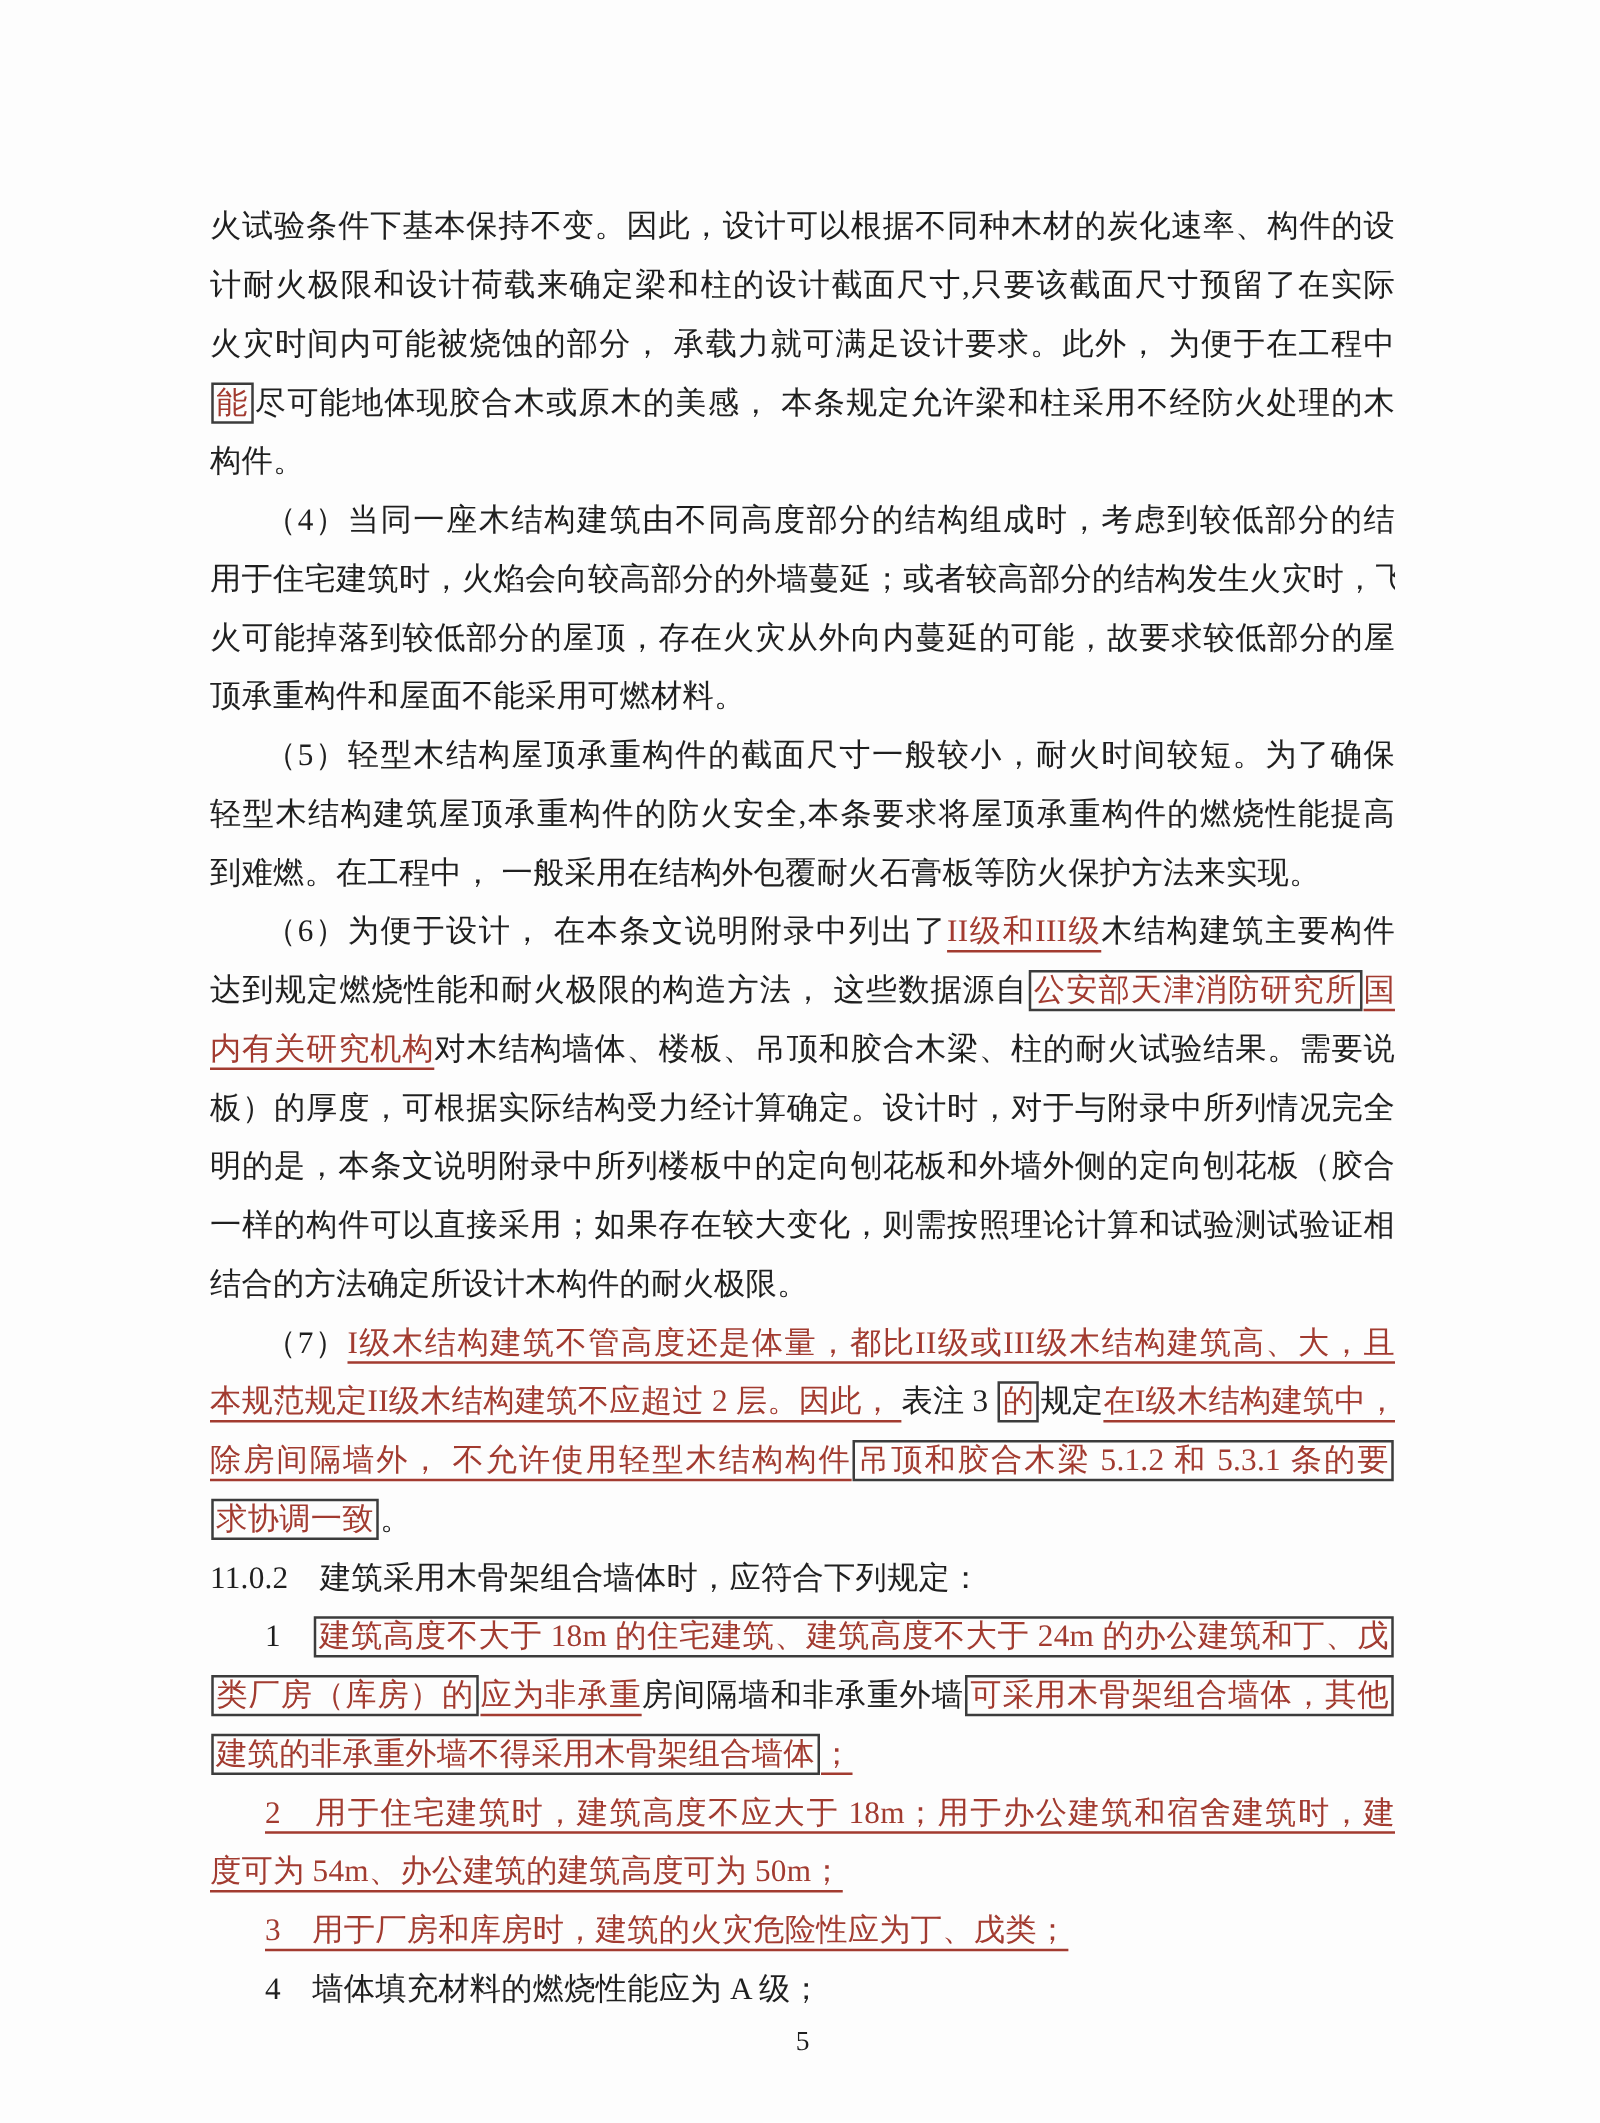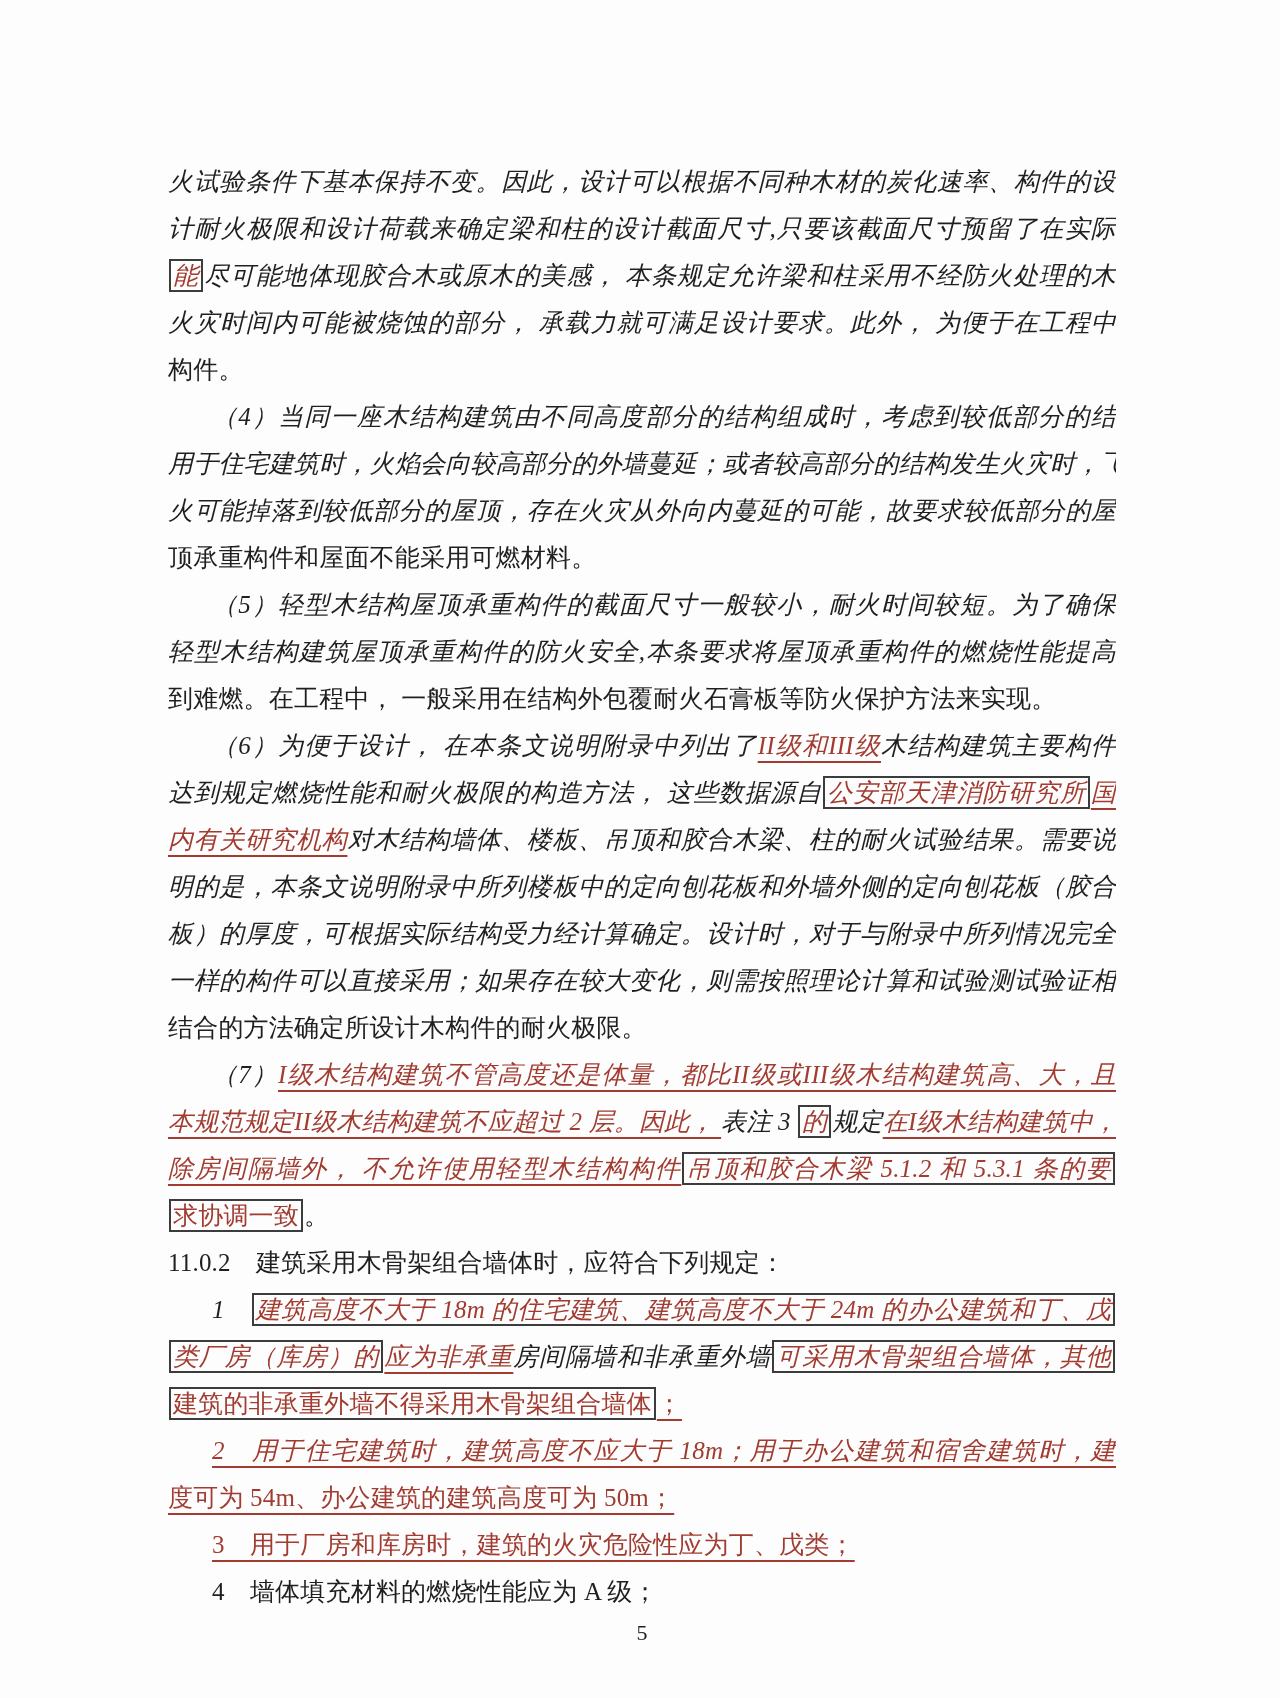--- a/index.html
+++ b/index.html
@@ -19,21 +19,21 @@
   .doc-body{width:100%;}
   .line{
     font-size:25px;
     line-height:47px;
     height:47px;
     white-space:nowrap;
     overflow:hidden;
     text-align:justify;
     letter-spacing:0.2px;
   }
-  .line.fill{ text-align-last:justify;font-style:italic; }
+  .line.fill{ text-align-last:justify; }
   .line.ind{ padding-left:44px; }
   .run{ color:var(--ink,#1f1f1f); }
   .ins{
     color:var(--red,#a23b30);
     text-decoration:underline;
     text-decoration-thickness:1.5px;
     text-underline-offset:7px;
     text-decoration-color:var(--red,#a23b30);
   }
   .box{
@@ -50,35 +50,35 @@
     color:var(--ink,#1f1f1f);
   }
 </style>
 </head>
 <body>
 
 <div class="page">
   <div class="doc-body">
       <div class="line fill"><span class="run">火试验条件下基本保持不变。因此，设计可以根据不同种木材的炭化速率、构件的设</span></div>
       <div class="line fill"><span class="run">计耐火极限和设计荷载来确定梁和柱的设计截面尺寸,只要该截面尺寸预留了在实际</span></div>
+      <div class="line fill"><span class="run">火灾时间内可能被烧蚀的部分， 承载力就可满足设计要求。此外， 为便于在工程中</span></div>
       <div class="line fill"><span class="box">能</span><span class="run">尽可能地体现胶合木或原木的美感， 本条规定允许梁和柱采用不经防火处理的木</span></div>
-      <div class="line fill"><span class="run">火灾时间内可能被烧蚀的部分， 承载力就可满足设计要求。此外， 为便于在工程中</span></div>
       <div class="line"><span class="run">构件。</span></div>
       <div class="line fill ind"><span class="run">（4）当同一座木结构建筑由不同高度部分的结构组成时，考虑到较低部分的结</span></div>
       <div class="line fill"><span class="run">用于住宅建筑时，火焰会向较高部分的外墙蔓延；或者较高部分的结构发生火灾时，飞</span></div>
       <div class="line fill"><span class="run">火可能掉落到较低部分的屋顶，存在火灾从外向内蔓延的可能，故要求较低部分的屋</span></div>
       <div class="line"><span class="run">顶承重构件和屋面不能采用可燃材料。</span></div>
       <div class="line fill ind"><span class="run">（5）轻型木结构屋顶承重构件的截面尺寸一般较小，耐火时间较短。为了确保</span></div>
       <div class="line fill"><span class="run">轻型木结构建筑屋顶承重构件的防火安全,本条要求将屋顶承重构件的燃烧性能提高</span></div>
       <div class="line"><span class="run">到难燃。在工程中， 一般采用在结构外包覆耐火石膏板等防火保护方法来实现。</span></div>
       <div class="line fill ind"><span class="run">（6）为便于设计， 在本条文说明附录中列出了</span><span class="ins">II级和III级</span><span class="run">木结构建筑主要构件</span></div>
       <div class="line fill"><span class="run">达到规定燃烧性能和耐火极限的构造方法， 这些数据源自</span><span class="box">公安部天津消防研究所</span><span class="ins">国</span></div>
       <div class="line fill"><span class="ins">内有关研究机构</span><span class="run">对木结构墙体、楼板、吊顶和胶合木梁、柱的耐火试验结果。需要说</span></div>
+      <div class="line fill"><span class="run">板）的厚度，可根据实际结构受力经计算确定。设计时，对于与附录中所列情况完全</span></div>
       <div class="line fill"><span class="run">明的是，本条文说明附录中所列楼板中的定向刨花板和外墙外侧的定向刨花板（胶合</span></div>
-      <div class="line fill"><span class="run">板）的厚度，可根据实际结构受力经计算确定。设计时，对于与附录中所列情况完全</span></div>
       <div class="line fill"><span class="run">一样的构件可以直接采用；如果存在较大变化，则需按照理论计算和试验测试验证相</span></div>
       <div class="line"><span class="run">结合的方法确定所设计木构件的耐火极限。</span></div>
       <div class="line fill ind"><span class="run">（7）</span><span class="ins">I级木结构建筑不管高度还是体量，都比II级或III级木结构建筑高、大，且</span></div>
       <div class="line fill"><span class="ins">本规范规定II级木结构建筑不应超过 2 层。因此， </span><span class="run">表注 3 </span><span class="box">的</span><span class="run">规定</span><span class="ins">在I级木结构建筑中，</span></div>
       <div class="line fill"><span class="ins">除房间隔墙外， 不允许使用轻型木结构构件</span><span class="box">吊顶和胶合木梁 5.1.2 和 5.3.1 条的要</span></div>
       <div class="line"><span class="box">求协调一致</span><span class="run">。</span></div>
       <div class="line"><span class="run">11.0.2　建筑采用木骨架组合墙体时，应符合下列规定：</span></div>
       <div class="line fill ind"><span class="run">1　</span><span class="box">建筑高度不大于 18m 的住宅建筑、建筑高度不大于 24m 的办公建筑和丁、戊</span></div>
       <div class="line fill"><span class="box">类厂房（库房）的</span><span class="ins">应为非承重</span><span class="run">房间隔墙和非承重外墙</span><span class="box">可采用木骨架组合墙体，其他</span></div>
       <div class="line"><span class="box">建筑的非承重外墙不得采用木骨架组合墙体</span><span class="ins">； </span></div>

